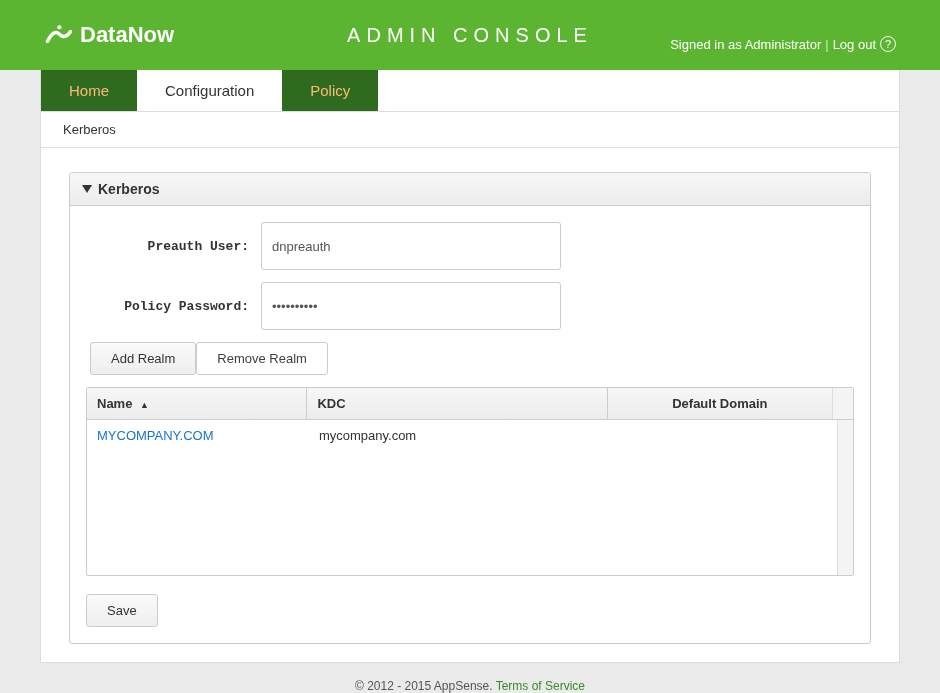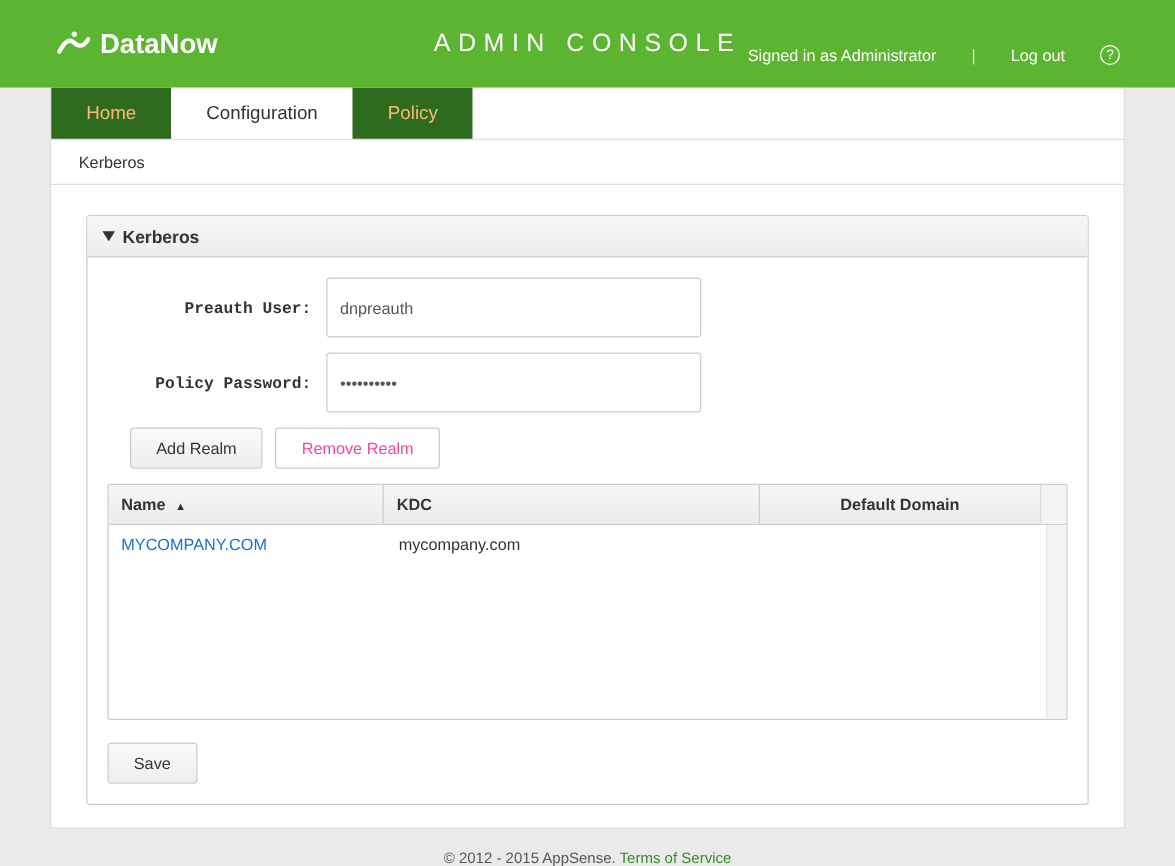--- a/index.html
+++ b/index.html
@@ -35,21 +35,21 @@
     left: 50%;
     transform: translateX(-50%);
     font-size: 20px;
     letter-spacing: 6px;
     font-weight: 300;
   }
   .header-right {
     margin-left: auto;
     display: flex;
     align-items: center;
-    gap: 28px;
+    gap: 4px;
     font-size: 13px;
     margin-top: 18px;
   }
   .divider {
     color: rgba(255,255,255,0.7);
   }
   .help-icon {
     width: 16px;
     height: 16px;
     border: 1.5px solid #fff;
@@ -132,34 +132,34 @@
     width: 300px;
     height: 48px;
     border: 1px solid #ccc;
     border-radius: 3px;
     padding: 0 10px;
     font-size: 13px;
     color: #555;
   }
   .btn-row {
     display: flex;
-    gap: 10px;
-    margin: 10px 0 12px 18px;
+    gap: 0;
+    margin: 10px 0 12px 4px;
   }
   .btn {
     padding: 8px 20px;
     border: 1px solid #ccc;
     background: linear-gradient(#fafafa, #eee);
     border-radius: 3px;
     font-size: 13px;
     cursor: pointer;
     color: #333;
   }
   .btn.disabled {
-    color: #ec4899;
+    color: #404040;
     cursor: default;
     background: #fff;
   }
   .table {
     border: 1px solid #ccc;
     border-radius: 2px;
     overflow: hidden;
   }
   .thead {
     display: flex;

